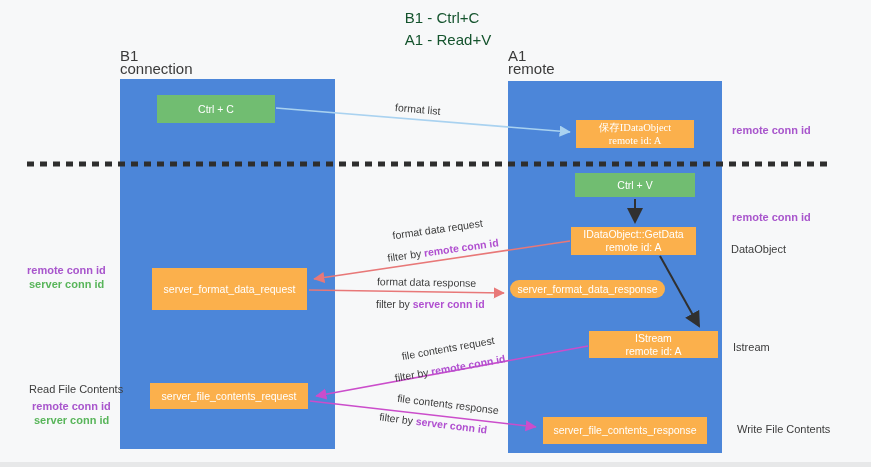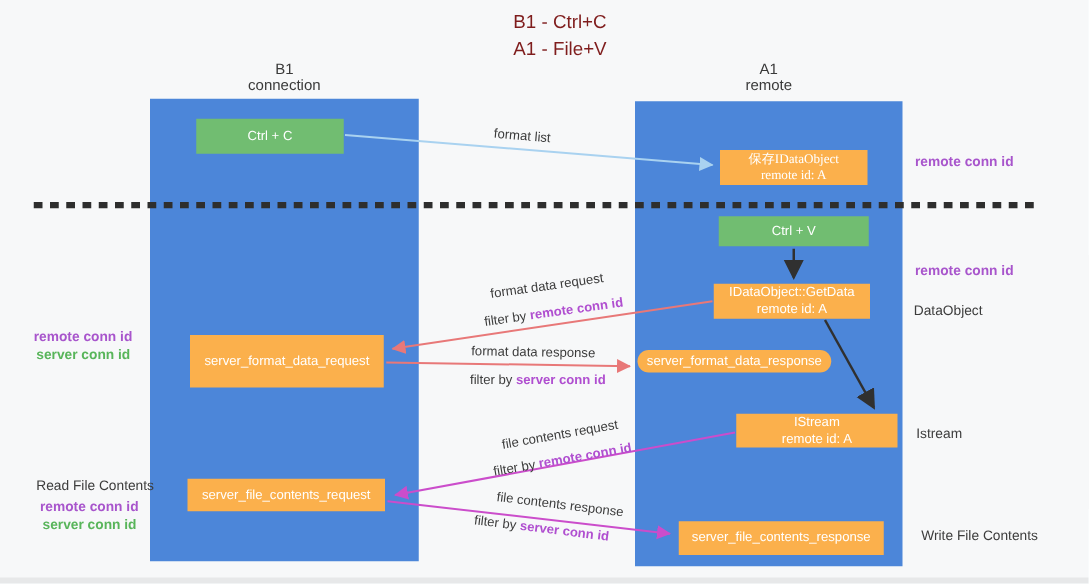--- a/index.html
+++ b/index.html
@@ -9,26 +9,25 @@
   }
   #stage{
     position:relative;
     width:871px;height:467px;
     background:#f7f8f9;
     overflow:hidden;
   }
   .abs{position:absolute;}
   .title{
     top:7px;left:448px;transform:translateX(-50%);
-    font-size:15px;line-height:22px;color:#7f1d1d;
+    font-size:15px;line-height:22px;color:#14532d;
     white-space:nowrap;
   }
   .col-header{
-    font-size:12px;line-height:13px;color:#3a3a3a;
-    text-align:center;
+    font-size:15px;line-height:13px;color:#3a3a3a;
   }
   .lifeline{
     background:#4c86d9;
   }
   .node{
     display:flex;flex-direction:column;align-items:center;justify-content:center;
     color:#ffffff;font-size:10.5px;line-height:13px;text-align:center;
     white-space:nowrap;
   }
   .node.green{background:#71bd71;}
@@ -48,21 +47,21 @@
     left:0;top:462px;width:871px;height:5px;background:#e7e8e9;
   }
 </style>
 </head>
 <body>
 
 <div id="stage">
 
   <div class="abs title">
     <div>B1 - Ctrl+C</div>
-    <div>A1 - File+V</div>
+    <div>A1 - Read+V</div>
   </div>
 
   <div class="abs col-header" style="left:120px;top:49px;width:215px;">
     <div>B1</div>
     <div>connection</div>
   </div>
   <div class="abs col-header" style="left:508px;top:49px;width:214px;">
     <div>A1</div>
     <div>remote</div>
   </div>

